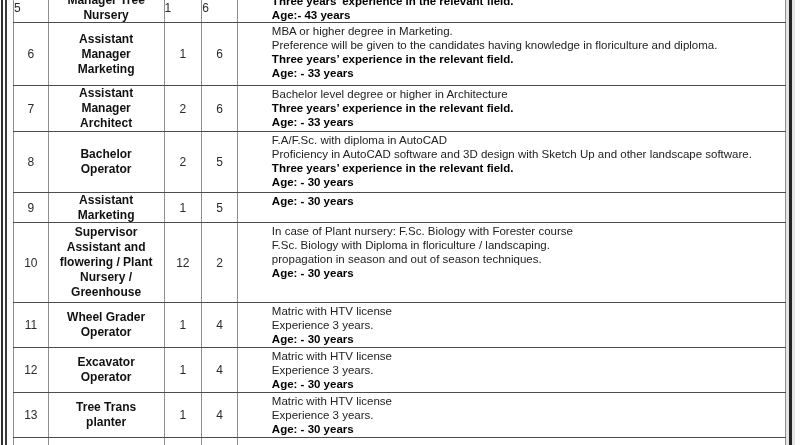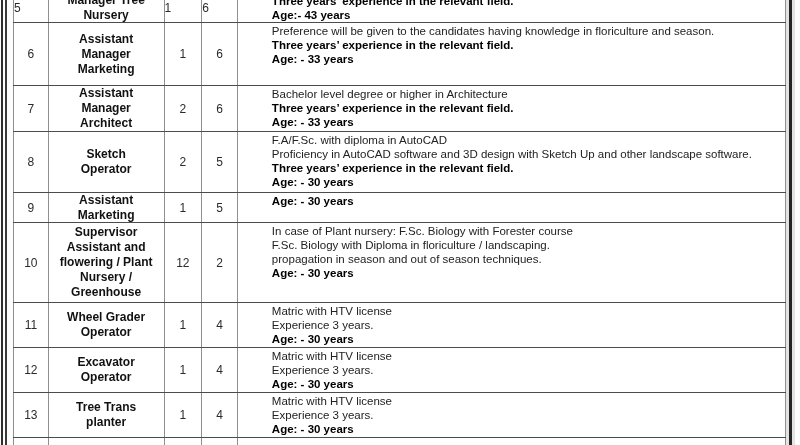--- a/index.html
+++ b/index.html
@@ -117,21 +117,22 @@
           <div class="">Marketing</div>
         </div>
         <div class="cell c-posts">
           <span class="shift">1</span>
         </div>
         <div class="cell c-grade">
           <span class="shift">6</span>
         </div>
         <div class="cell c-det">
           <div class="">
-            <div class="det-line">Preference will be given to the candidates having knowledge in floriculture and season.</div>
+            <div class="det-line">MBA or higher degree in Marketing.</div>
+            <div class="det-line">Preference will be given to the candidates having knowledge in floriculture and diploma.</div>
             <div class="det-line b">Three years’ experience in the relevant field.</div>
             <div class="det-line b">Age: - 33 years</div>
           </div>
         </div>
       </div>
       <div class="t-row" style="height: 46px;">
         <div class="cell c-no">
           <span class="shift">7</span>
         </div>
         <div class="cell c-title">
@@ -151,21 +152,21 @@
             <div class="det-line b">Three years’ experience in the relevant field.</div>
             <div class="det-line b">Age: - 33 years</div>
           </div>
         </div>
       </div>
       <div class="t-row" style="height: 61px;">
         <div class="cell c-no">
           <span class="shift">8</span>
         </div>
         <div class="cell c-title">
-          <div class="">Sketch</div>
+          <div class="">Bachelor</div>
           <div class="">Operator</div>
         </div>
         <div class="cell c-posts">
           <span class="shift">2</span>
         </div>
         <div class="cell c-grade">
           <span class="shift">5</span>
         </div>
         <div class="cell c-det">
           <div class="">

